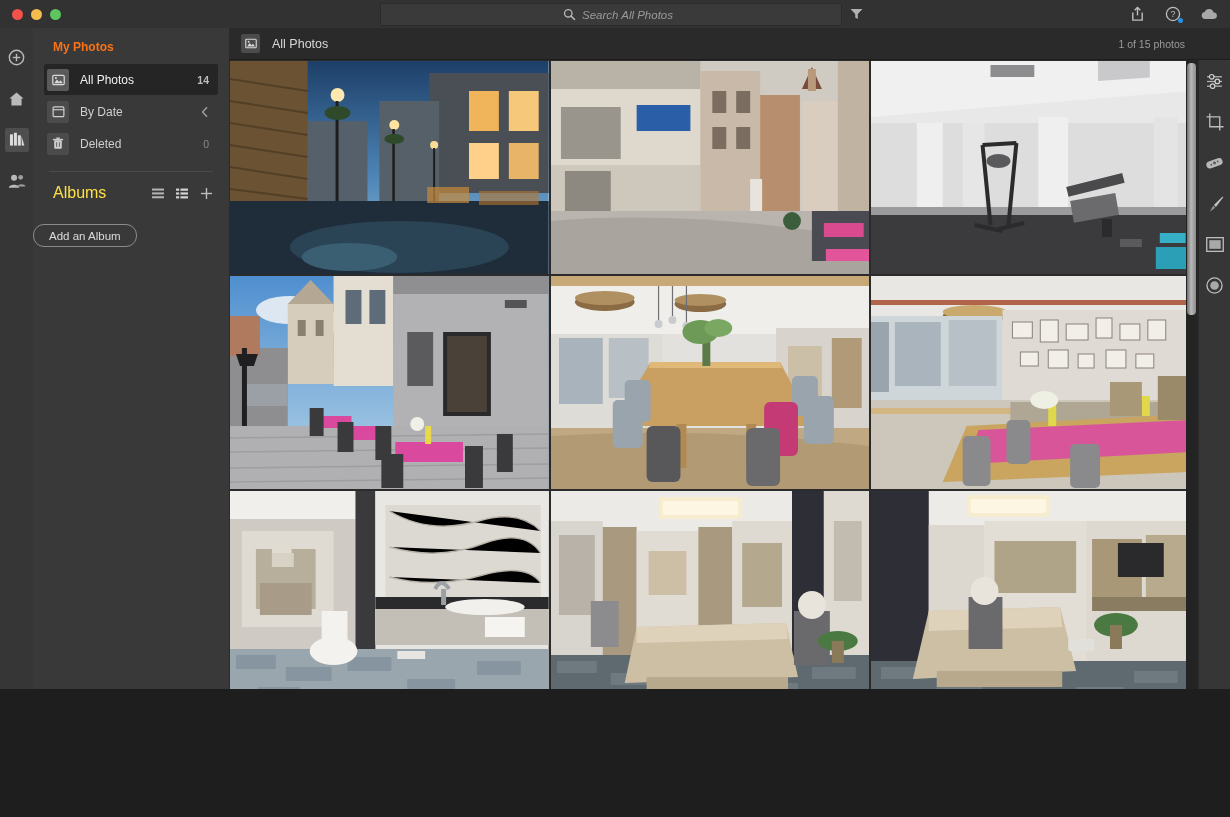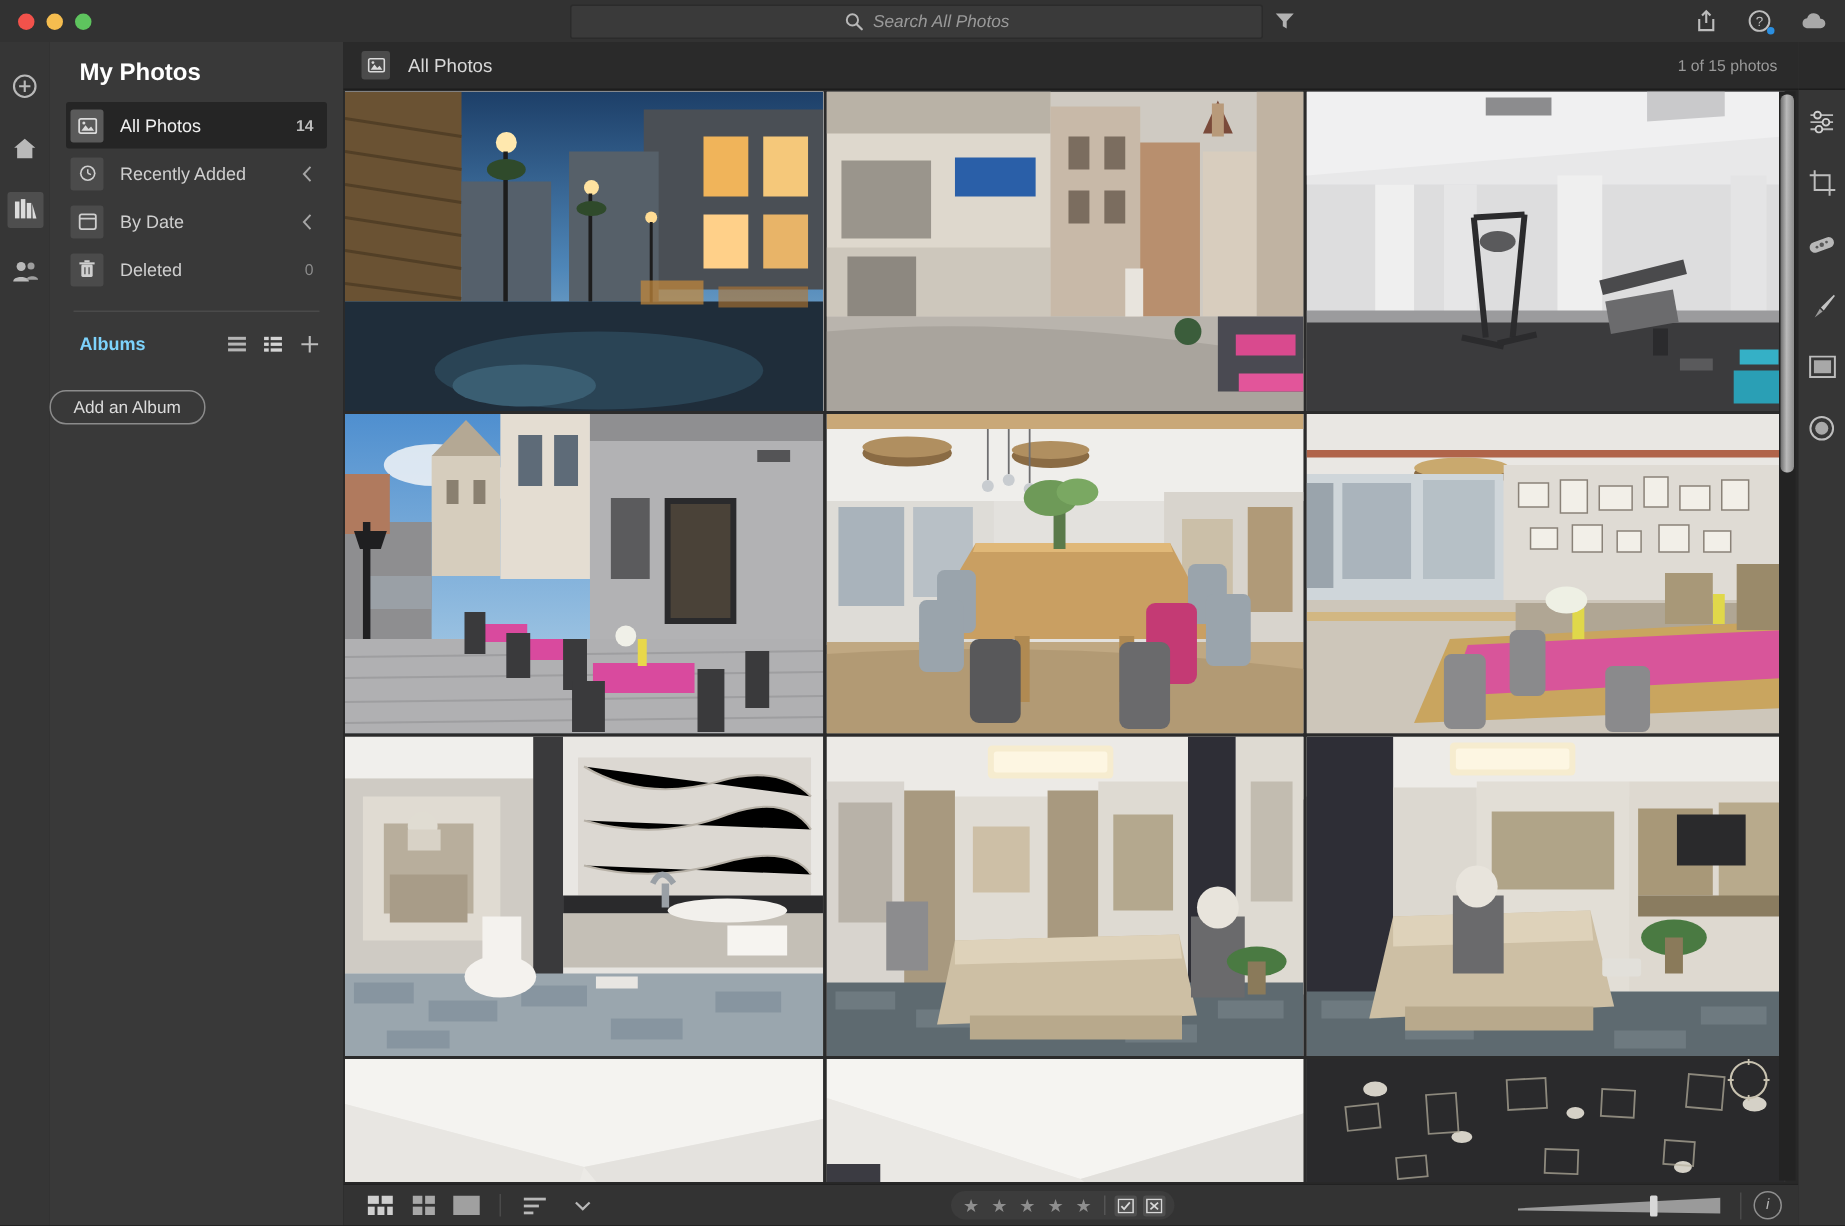--- a/index.html
+++ b/index.html
@@ -2,21 +2,21 @@
 <html><head>
 <meta charset="utf-8">
 <style>
   html,body{margin:0;padding:0;background:#1e1e1e;}
   body{
     width:1230px;height:817px;overflow:hidden;
     font-family:"Liberation Sans", sans-serif;
     -webkit-font-smoothing:antialiased;
     color:#c8c8c8;
   }
-  .app{position:relative;width:1230px;height:817px;background:#262626;overflow:hidden;}
+  .app{position:relative;width:1230px;height:689px;background:#262626;overflow:hidden;}
 
   
   .titlebar{position:absolute;left:0;top:0;width:1230px;height:28px;background:#323232;}
   .traffic{position:absolute;left:12px;top:9px;display:flex;gap:8px;}
   .tl{width:11px;height:11px;border-radius:50%;}
   .tl.red{background:#f2524b;}
   .tl.yellow{background:#f5bd4f;}
   .tl.green{background:#5ec45e;}
 
   .searchwrap{position:absolute;left:380px;top:3px;width:460px;height:21px;
@@ -30,36 +30,36 @@
   .bluedot{position:absolute;right:-1px;bottom:0px;width:5px;height:5px;border-radius:50%;background:#2b8fe0;}
 
   
   .leftrail{position:absolute;left:0;top:28px;width:33px;height:789px;background:#363636;}
   .railitem{width:33px;height:41px;display:flex;align-items:center;justify-content:center;}
   .railitem .box{width:24px;height:24px;display:flex;align-items:center;justify-content:center;border-radius:2px;}
   .railitem.sel .box{background:#4e4e4e;}
 
   
   .sidebar{position:absolute;left:33px;top:28px;width:196px;height:789px;background:#393939;}
-  .side-title{font-size:16px;color:#ffffff;font-weight:bold;padding:12px 0 10px 20px;}
+  .side-title{font-size:12px;color:#f97316;font-weight:bold;padding:12px 0 10px 20px;}
   .side-list{padding:0 11px;}
   .side-item{height:31px;margin-bottom:1px;display:flex;align-items:center;border-radius:2px;padding-left:3px;}
   .side-item.active{background:#252525;}
   .si-ico{width:22px;height:22px;background:#4b4b4b;border-radius:2px;display:flex;align-items:center;justify-content:center;flex:0 0 auto;}
   .side-item.active .si-ico{background:#5a5a5a;}
   .si-label{font-size:12px;color:#cfcfcf;margin-left:11px;flex:1 1 auto;}
   .side-item.active .si-label{color:#f0f0f0;}
   .si-count{font-size:10.5px;color:#bdbdbd;font-weight:bold;margin-right:9px;}
   .si-count.dim{color:#8a8a8a;font-weight:normal;}
   .si-chev{margin-right:9px;display:flex;}
 
   .divider{height:1px;background:#4a4a4a;margin:12px 16px 0 16px;}
 
   .albums-hd{display:flex;align-items:center;height:34px;padding:0 16px 0 20px;margin-top:4px;}
-  .albums-hd .lbl{font-size:12px;color:#7dd3fc;font-weight:bold;flex:1 1 auto;}
+  .albums-hd .lbl{font-size:16px;color:#fde047;font-weight:normal;flex:1 1 auto;}
   .albums-hd .ic{margin-left:12px;display:flex;align-items:center;}
 
   .empty-msg{font-size:11.5px;color:#b5b5b5;text-align:center;line-height:17px;padding:8px 24px 0 24px;}
   .addbtn-wrap{display:flex;justify-content:flex-start;margin-top:14px;}
   .addbtn{border:1px solid #8b8b8b;border-radius:11px;height:21px;padding:0 15px;display:flex;align-items:center;
       font-size:11.5px;color:#dcdcdc;background:transparent;}
 
   
   .content{position:absolute;left:229px;top:28px;width:970px;height:789px;background:#282828;}
   .content-hd{position:relative;height:31px;background:#2a2a2a;display:flex;align-items:center;border-bottom:1px solid #1d1d1d;}
@@ -202,36 +202,20 @@
           <svg width="13" height="12" viewBox="0 0 14 13">
               <rect x="0.8" y="1.4" width="12.4" height="10.2" rx="1.2" fill="none" stroke="#dadada" stroke-width="1.3"></rect>
               <path d="M2.4 10 L5.4 6 L7.6 8.6 L9.4 6.8 L11.6 10 Z" fill="#dadada"></path>
               <circle cx="4.2" cy="4.4" r="1.1" fill="#dadada"></circle>
             </svg>
         </span>
         <span class="si-label">All Photos</span>
         <span class="si-count">14</span>
       </div>
 
-      <div class="side-item">
-        <span class="si-ico">
-          <svg width="13" height="13" viewBox="0 0 14 14">
-              <circle cx="7" cy="7" r="5.6" fill="#cfcfcf"></circle>
-              <circle cx="7" cy="7" r="4.4" fill="#4b4b4b"></circle>
-              <line x1="7" y1="7" x2="7" y2="4.2" stroke="#cfcfcf" stroke-width="1.1"></line>
-              <line x1="7" y1="7" x2="9.3" y2="8" stroke="#cfcfcf" stroke-width="1.1"></line>
-            </svg>
-        </span>
-        <span class="si-label">Recently Added</span>
-        <span class="si-chev">
-          <svg width="8" height="12" viewBox="0 0 8 12">
-              <polyline points="6,1.2 1.6,6 6,10.8" fill="none" stroke="#a5a5a5" stroke-width="1.3"></polyline>
-            </svg>
-        </span>
-      </div>
 
       <div class="side-item">
         <span class="si-ico">
           <svg width="13" height="13" viewBox="0 0 14 14">
               <rect x="1.2" y="2" width="11.6" height="10.6" rx="1.4" fill="none" stroke="#cfcfcf" stroke-width="1.3"></rect>
               <line x1="1.2" y1="5.1" x2="12.8" y2="5.1" stroke="#cfcfcf" stroke-width="1.2"></line>
             </svg>
         </span>
         <span class="si-label">By Date</span>
         <span class="si-chev">

